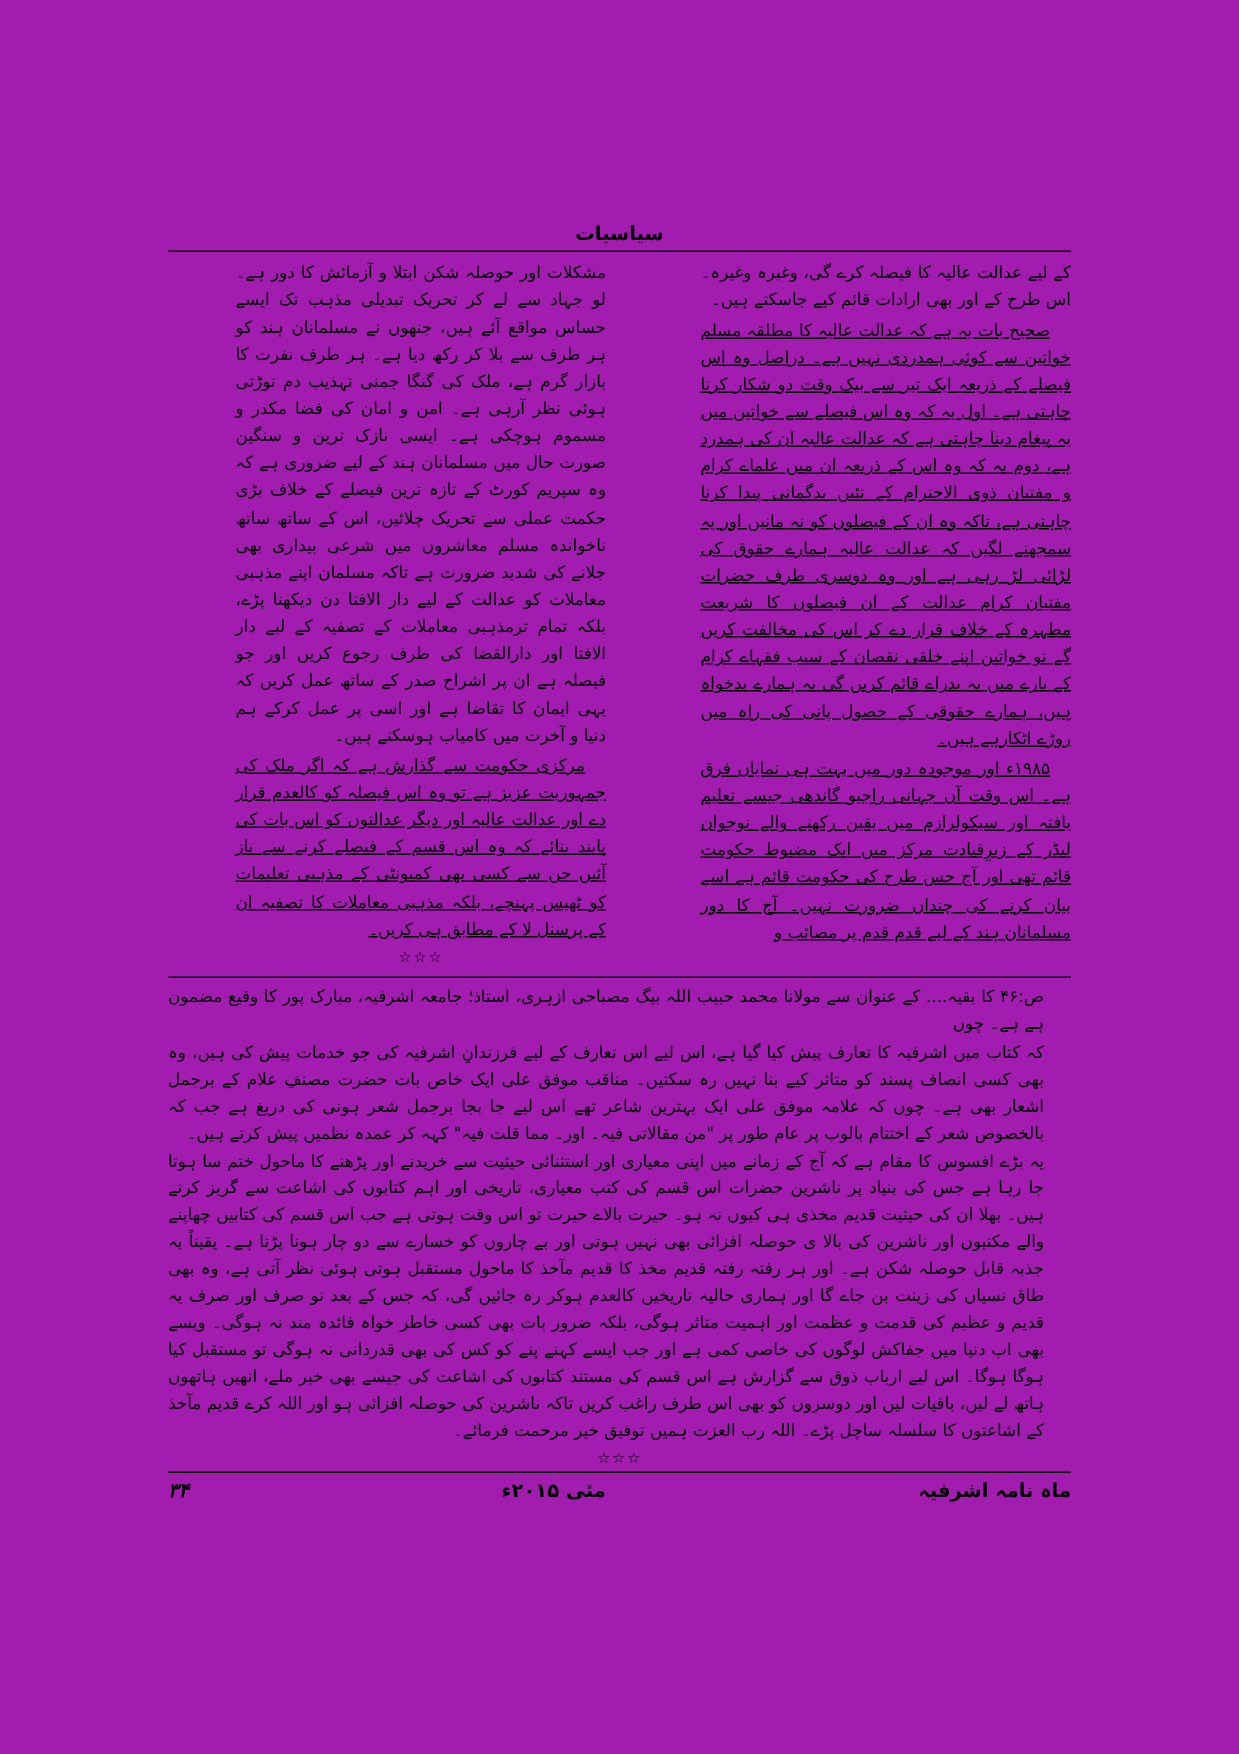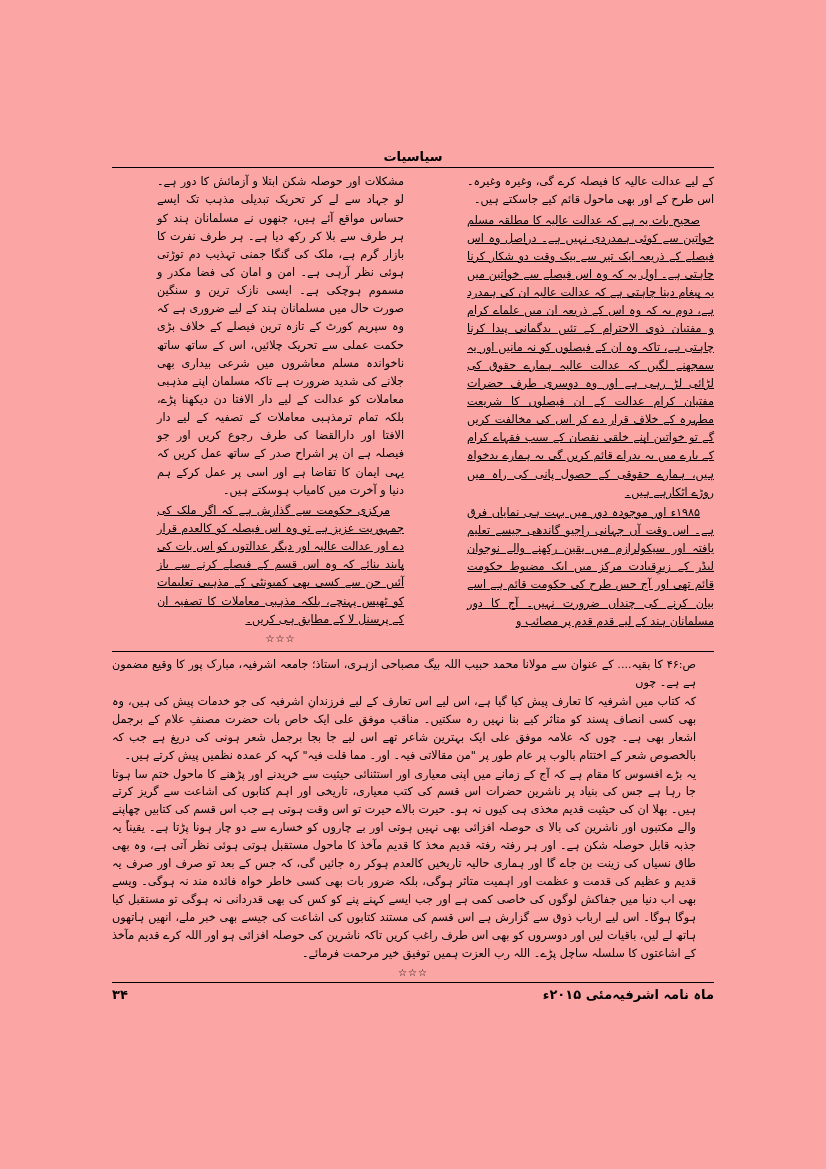--- a/index.html
+++ b/index.html
@@ -7,21 +7,21 @@
     padding: 0;
     background: #ffffff;
   }
   body {
     font-family: "DejaVu Sans", "Liberation Sans", sans-serif;
   }
   .page {
     position: relative;
     width: 826px;
     height: 1169px;
-    background: #fca5a5;
+    background: #a21caf;
     margin: 0 auto;
     overflow: hidden;
   }
   .sheet {
     position: absolute;
     left: 112px;
     top: 150px;
     width: 602px;
     height: 852px;
     display: flex;
@@ -87,38 +87,38 @@
   .footer {
     display: flex;
     flex-direction: row;
     justify-content: space-between;
     align-items: center;
     font-size: 13px;
     font-weight: bold;
     padding-top: 4px;
   }
   .footer .f-item { white-space: nowrap; }
-  .footer .f-center { flex: 1; text-align: right; }
-  .footer .f-left { text-align: right; }
+  .footer .f-center { flex: 1; text-align: center; }
+  .footer .f-left { text-align: right; font-style: italic; }
   .footer .f-right { }
   .spacer { flex: 1 1 auto; }
 </style>
 </head>
 <body>
 
 <div class="page">
   <div class="sheet">
 
     <div class="runhead">سیاسیات</div>
     <div class="rule"></div>
 
     <div class="cols">
 
       <div class="col right">
-        <p>کے لیے عدالت عالیہ کا فیصلہ کرے گی، وغیرہ وغیرہ۔ اس طرح کے اور بھی ماحول قائم کیے جاسکتے ہیں۔</p>
+        <p>کے لیے عدالت عالیہ کا فیصلہ کرے گی، وغیرہ وغیرہ۔ اس طرح کے اور بھی ارادات قائم کیے جاسکتے ہیں۔</p>
         <p class="indent">صحیح بات یہ ہے کہ عدالت عالیہ کا مطلقہ مسلم خواتین سے کوئی ہمدردی نہیں ہے۔ دراصل وہ اس فیصلے کے ذریعہ ایک تیر سے بیک وقت دو شکار کرنا چاہتی ہے۔ اول یہ کہ وہ اس فیصلے سے خواتین میں یہ پیغام دینا چاہتی ہے کہ عدالت عالیہ ان کی ہمدرد ہے، دوم یہ کہ وہ اس کے ذریعہ ان میں علماے کرام و مفتیان ذوی الاحترام کے تئیں بدگمانی پیدا کرنا چاہتی ہے، تاکہ وہ ان کے فیصلوں کو نہ مانیں اور یہ سمجھنے لگیں کہ عدالت عالیہ ہمارے حقوق کی لڑائی لڑ رہی ہے اور وہ دوسری طرف حضرات مفتیان کرام عدالت کے ان فیصلوں کا شریعت مطہرہ کے خلاف قرار دے کر اس کی مخالفت کریں گے تو خواتین اپنے خلقی نقصان کے سبب فقہاے کرام کے بارے میں یہ بدراے قائم کریں گی یہ ہمارے بدخواہ ہیں، ہمارے حقوقی کے حصول پانی کی راہ میں روڑے اٹکارہے ہیں۔</p>
         <p class="indent">۱۹۸۵ء اور موجودہ دور میں بہت ہی نمایاں فرق ہے۔ اس وقت آں جہانی راجیو گاندھی جیسے تعلیم یافتہ اور سیکولرازم میں یقین رکھنے والے نوجوان لیڈر کے زیرِقیادت مرکز میں ایک مضبوط حکومت قائم تھی اور آج جس طرح کی حکومت قائم ہے اسے بیان کرنے کی چنداں ضرورت نہیں۔ آج کا دور مسلمانان ہند کے لیے قدم قدم پر مصائب و</p>
       </div>
 
       <div class="col left">
         <p>مشکلات اور حوصلہ شکن ابتلا و آزمائش کا دور ہے۔ لو جہاد سے لے کر تحریک تبدیلی مذہب تک ایسے حساس مواقع آئے ہیں، جنھوں نے مسلمانان ہند کو ہر طرف سے بلا کر رکھ دیا ہے۔ ہر طرف نفرت کا بازار گرم ہے، ملک کی گنگا جمنی تہذیب دم توڑتی ہوئی نظر آرہی ہے۔ امن و امان کی فضا مکدر و مسموم ہوچکی ہے۔ ایسی نازک ترین و سنگین صورت حال میں مسلمانان ہند کے لیے ضروری ہے کہ وہ سپریم کورٹ کے تازہ ترین فیصلے کے خلاف بڑی حکمت عملی سے تحریک چلائیں، اس کے ساتھ ساتھ ناخواندہ مسلم معاشروں میں شرعی بیداری بھی جلانے کی شدید ضرورت ہے تاکہ مسلمان اپنے مذہبی معاملات کو عدالت کے لیے دار الافتا دن دیکھنا پڑے، بلکہ تمام ترمذہبی معاملات کے تصفیہ کے لیے دار الافتا اور دارالقضا کی طرف رجوع کریں اور جو فیصلہ ہے ان پر اشراح صدر کے ساتھ عمل کریں کہ یہی ایمان کا تقاضا ہے اور اسی پر عمل کرکے ہم دنیا و آخرت میں کامیاب ہوسکتے ہیں۔</p>
         <p class="indent">مرکزی حکومت سے گذارش ہے کہ اگر ملک کی جمہوریت عزیز ہے تو وہ اس فیصلہ کو کالعدم قرار دے اور عدالت عالیہ اور دیگر عدالتوں کو اس بات کی پابند بنائے کہ وہ اس قسم کے فیصلے کرنے سے باز آئیں جن سے کسی بھی کمیونٹی کے مذہبی تعلیمات کو ٹھیس پہنچے، بلکہ مذہبی معاملات کا تصفیہ ان کے پرسنل لا کے مطابق ہی کریں۔</p>
         <div class="stars">☆☆☆</div>
       </div>
 

